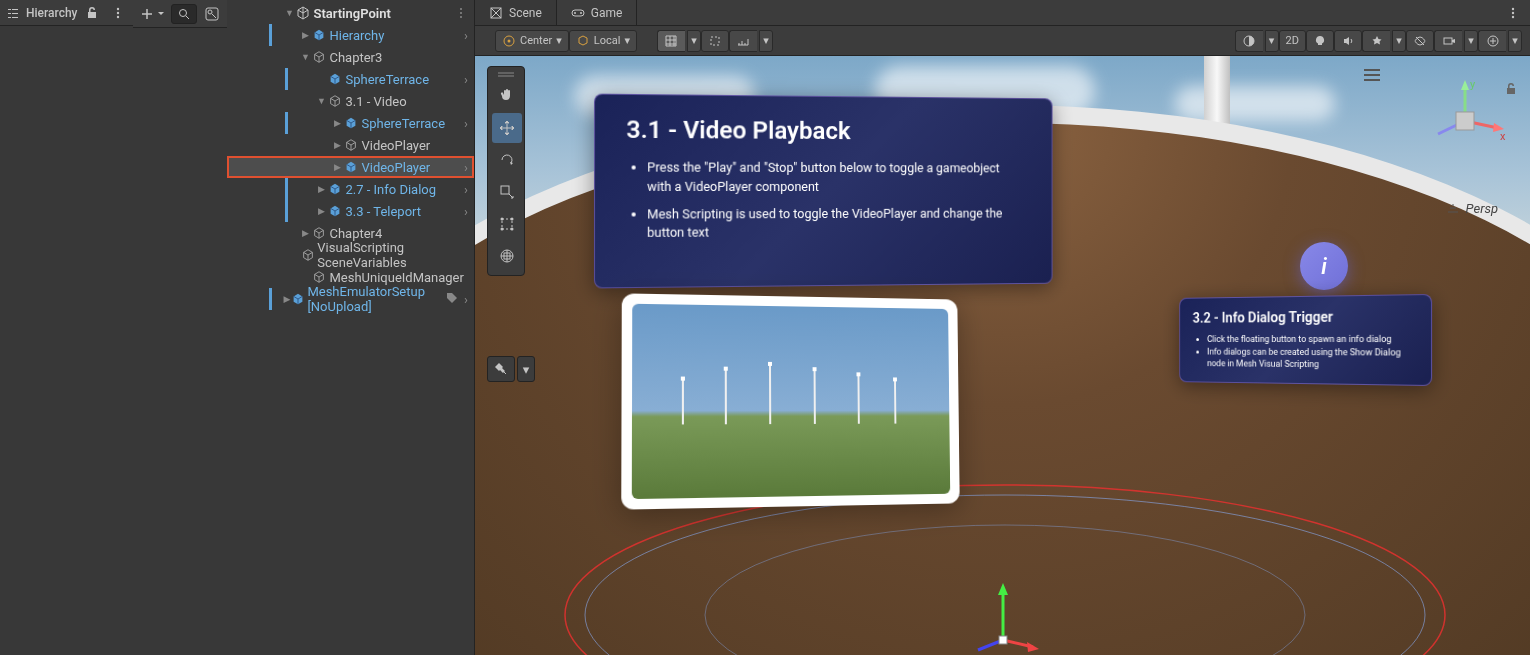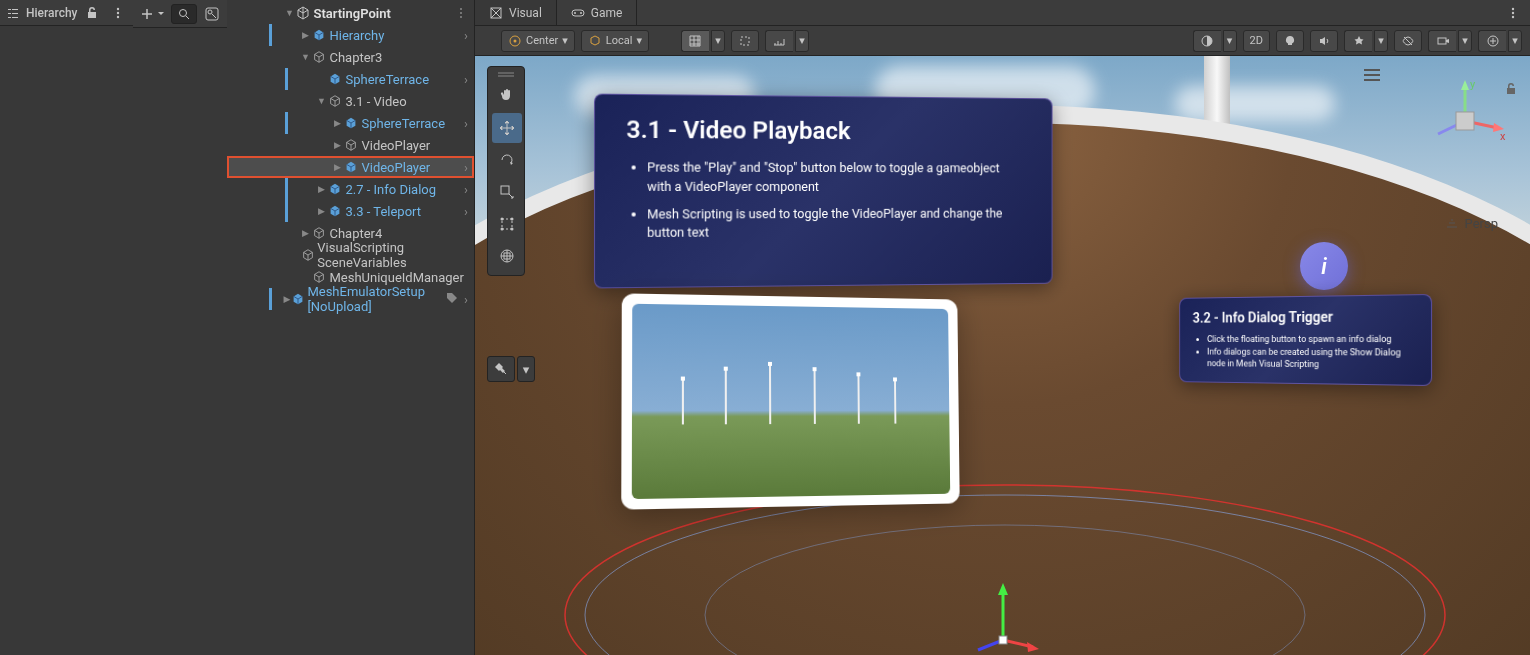--- a/index.html
+++ b/index.html
@@ -35,21 +35,21 @@
 .chevron-right { color: #888; }
 .tag-icon { color: #888; }
 
 
 .scene-panel { flex: 1; display: flex; flex-direction: column; background: #383838; }
 .tabs-row { height: 26px; background: #3c3c3c; border-bottom: 1px solid #232323; display: flex; align-items: stretch; }
 .tab { padding: 0 14px; display: flex; align-items: center; gap: 6px; cursor: pointer; border-right: 1px solid #232323; font-size: 12px; }
 .tab.active { background: #383838; }
 .tabs-right { margin-left: auto; padding-right: 8px; display: flex; align-items: center; }
 
-.scene-toolbar { height: 30px; background: #3c3c3c; border-bottom: 1px solid #232323; display: flex; align-items: center; padding: 0 8px; gap: 6px; }
+.scene-toolbar { height: 30px; background: #3c3c3c; border-bottom: 1px solid #232323; display: flex; align-items: center; padding: 0 8px; }
 .tb-group { display: flex; gap: 2px; }
 .tb-btn { height: 22px; padding: 0 6px; background: #484848; border: 1px solid #2a2a2a; border-radius: 3px; display: flex; align-items: center; gap: 4px; cursor: pointer; font-size: 11px; color: #c4c4c4; }
 .tb-btn.active { background: #5a5a5a; }
 .tb-btn.icon-only { width: 28px; padding: 0; justify-content: center; }
 .tb-btn.joined-left { border-radius: 3px 0 0 3px; border-right: none; }
 .tb-btn.joined-right { border-radius: 0 3px 3px 0; }
 .tb-spacer { flex: 1; }
 
 .scene-view { flex: 1; position: relative; overflow: hidden; }
 .sky { position: absolute; inset: 0; background: linear-gradient(to bottom, #7da8c8 0%, #a9c4d8 20%, #cbd8dc 35%, #8db85a 45%, #5a8a3a 70%, #3a5a28 100%); }
@@ -59,21 +59,21 @@
 .cloud { position: absolute; background: #fff; border-radius: 50px; filter: blur(8px); }
 
 .tool-strip { position: absolute; left: 12px; top: 10px; width: 38px; background: #3c3c3c; border: 1px solid #232323; border-radius: 4px; padding: 4px; display: flex; flex-direction: column; gap: 2px; }
 .tool-strip .tool-btn { width: 30px; height: 30px; display: flex; align-items: center; justify-content: center; cursor: pointer; border-radius: 3px; color: #c4c4c4; }
 .tool-strip .tool-btn.active { background: #4a6a8a; }
 .tool-strip .drag-handle { height: 8px; display: flex; align-items: center; justify-content: center; }
 .tool-split { position: absolute; left: 12px; top: 300px; display: flex; gap: 2px; }
 .tool-split .tool-btn { width: 28px; height: 26px; background: #3c3c3c; border: 1px solid #232323; border-radius: 3px; display: flex; align-items: center; justify-content: center; cursor: pointer; color: #c4c4c4; }
 
 .gizmo { position: absolute; right: 20px; top: 20px; width: 90px; height: 90px; }
-.persp-label { position: absolute; right: 32px; top: 160px; font-size: 13px; color: #444; display: flex; align-items: center; gap: 6px; }
+.persp-label { position: absolute; right: 32px; top: 145px; font-size: 13px; color: #444; display: flex; align-items: center; gap: 6px; font-style: italic; }
 
 .panel3d { position: absolute; background: linear-gradient(135deg, #1a2258 0%, #2a3268 50%, #1a2050 100%); color: #fff; border-radius: 8px; box-shadow: 0 4px 20px rgba(0,0,0,0.4); border: 1px solid rgba(180,140,255,0.4); }
 .panel3d-main { left: 124px; top: 40px; width: 460px; height: 190px; transform: perspective(800px) rotateY(5deg); padding: 20px 30px; }
 .panel3d-main h2 { font-size: 24px; font-weight: 600; margin-bottom: 14px; }
 .panel3d-main ul { list-style: disc; padding-left: 20px; font-size: 12.5px; line-height: 1.5; }
 .panel3d-main li { margin-bottom: 8px; }
 
 .panel3d-side { right: 100px; top: 240px; width: 260px; padding: 12px 14px; transform: perspective(700px) rotateY(-14deg); font-size: 11px; }
 .panel3d-side h3 { font-size: 14px; font-weight: 600; margin-bottom: 8px; }
 .panel3d-side ul { list-style: disc; padding-left: 16px; font-size: 9px; line-height: 1.4; }
@@ -360,21 +360,21 @@
   </div>
 </div>
 
 <div class="scene-panel">
   <div class="tabs-row">
     <div class="tab active">
       <svg width="14" height="14" viewBox="0 0 14 14">
           <rect x="2" y="2" width="10" height="10" stroke="currentColor" fill="none"></rect>
           <path d="M2 2l10 10M12 2L2 12" stroke="currentColor"></path>
         </svg>
-      <span>Visual</span>
+      <span>Scene</span>
     </div>
     <div class="tab">
       <svg width="14" height="14" viewBox="0 0 14 14">
           <rect x="1" y="4" width="12" height="6" rx="3" stroke="currentColor" fill="none"></rect>
           <circle cx="4" cy="7" r="1" fill="currentColor"></circle>
           <circle cx="10" cy="7" r="1" fill="currentColor"></circle>
         </svg>
       <span>Game</span>
     </div>
     <div class="tabs-right">

